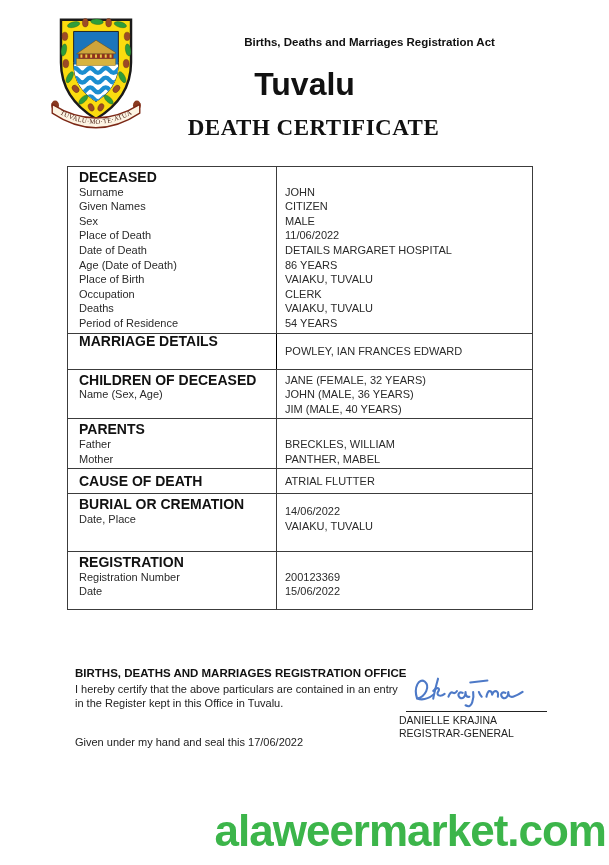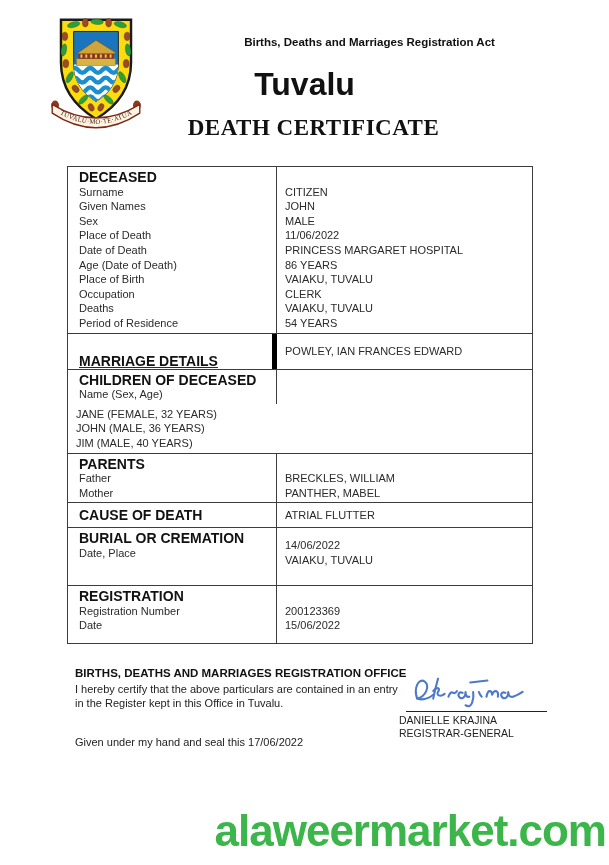--- a/index.html
+++ b/index.html
@@ -34,22 +34,22 @@
   }
   .sec{display:flex;box-sizing:border-box;}
   .sec + .sec{border-top:1px solid #3c3c3c;}
   .cl{width:209px;box-sizing:border-box;border-right:1px solid #3c3c3c;padding:3px 6px 2px 11px;}
   .cr{flex:1;box-sizing:border-box;padding:3px 6px 2px 8px;}
   .sec-h{font-weight:bold;font-size:14px;color:#111;}
   .spacer{height:14.6px;}
   .sec-deceased{min-height:163px;}
   .sec-marriage{min-height:36px;align-items:center;}
   .sec-marriage .cl,.sec-marriage .cr{padding-top:0;padding-bottom:0;}
-  .sec-marriage .cl{align-self:stretch;display:flex;align-items:flex-end;border-right:5px solid #000000;text-decoration:underline;}
-  .sec-children{min-height:44px;flex-direction:column;}
+  .sec-marriage .cl{align-self:stretch;display:flex;align-items:flex-start;border-right:1px solid #000000;}
+  .sec-children{min-height:44px;}
   .sec-parents{min-height:45px;}
   .sec-cause{min-height:25px;align-items:center;}
   .sec-cause .cl{align-self:stretch;display:flex;align-items:center;}
   .sec-burial{min-height:58px;}
   .sec-burial .cr .spacer{height:7px;}
   .sec-registration{min-height:58px;}
   
   .office-h{
     position:absolute;left:75px;top:630px;
     font-size:11.5px;font-weight:bold;color:#111;margin-top:37px;
@@ -156,25 +156,25 @@
         <div>Place of Death</div>
         <div>Date of Death</div>
         <div>Age (Date of Death)</div>
         <div>Place of Birth</div>
         <div>Occupation</div>
         <div>Deaths</div>
         <div>Period of Residence</div>
       </div>
       <div class="cr">
         <div class="spacer"></div>
+        <div>JOHN</div>
         <div>CITIZEN</div>
-        <div>JOHN</div>
         <div>MALE</div>
         <div>11/06/2022</div>
-        <div>PRINCESS MARGARET HOSPITAL</div>
+        <div>DETAILS MARGARET HOSPITAL</div>
         <div>86 YEARS</div>
         <div>VAIAKU, TUVALU</div>
         <div>CLERK</div>
         <div>VAIAKU, TUVALU</div>
         <div>54 YEARS</div>
       </div>
     </div>
 
     <div class="sec sec-marriage">
       <div class="cl">

